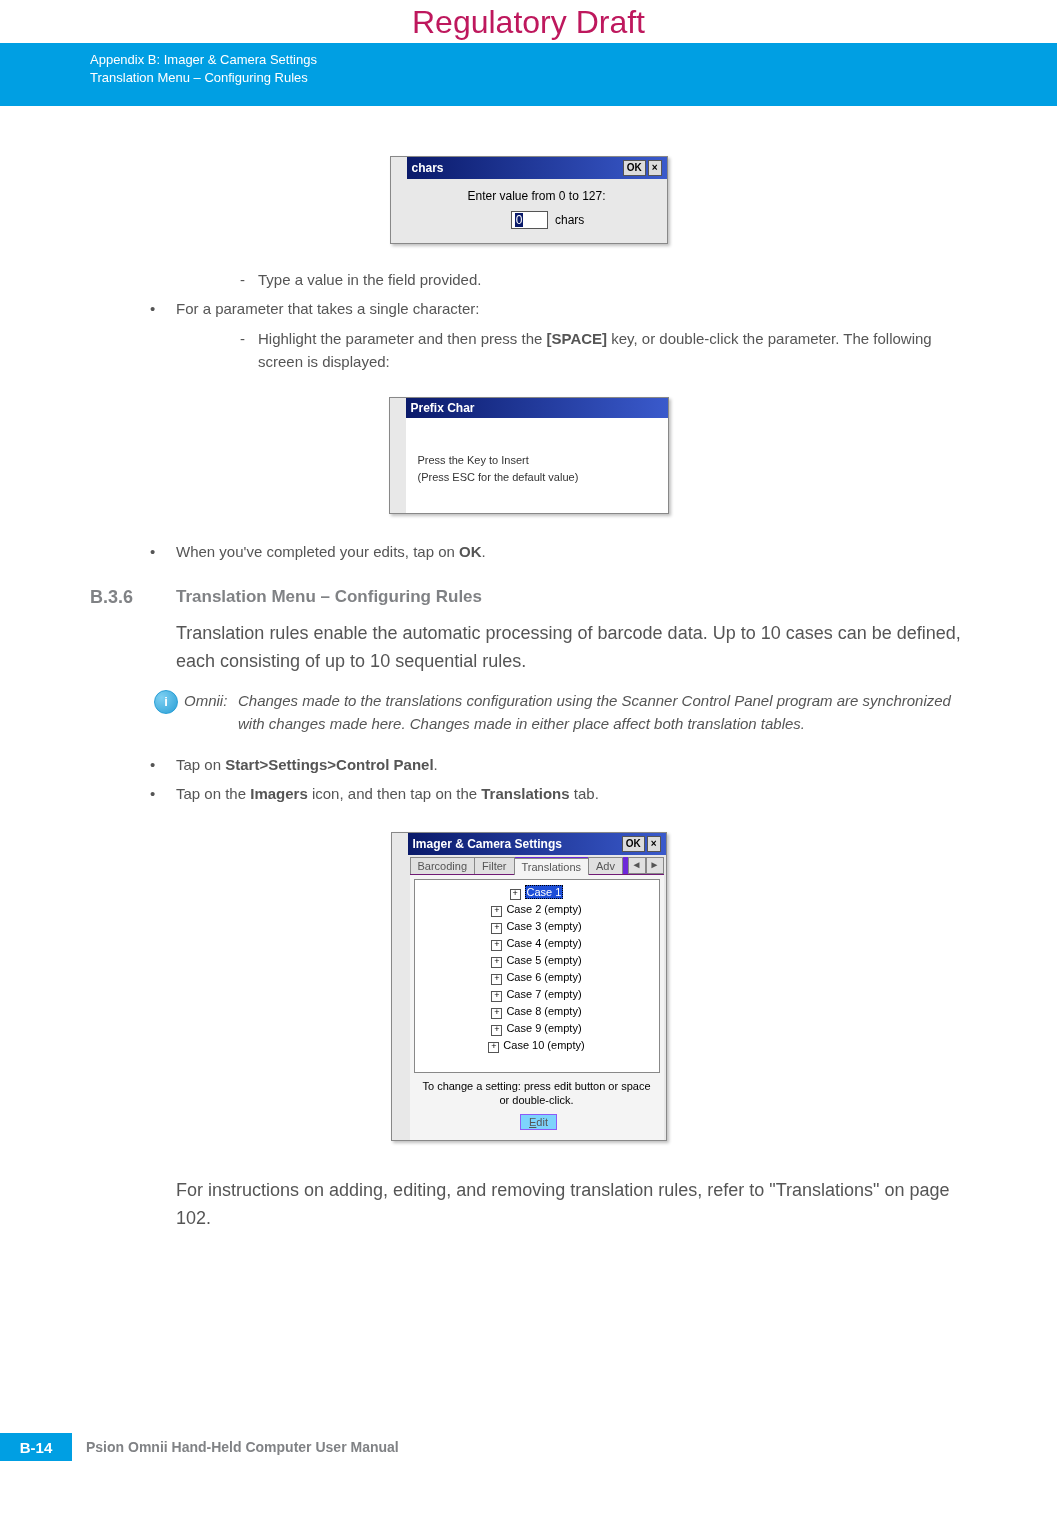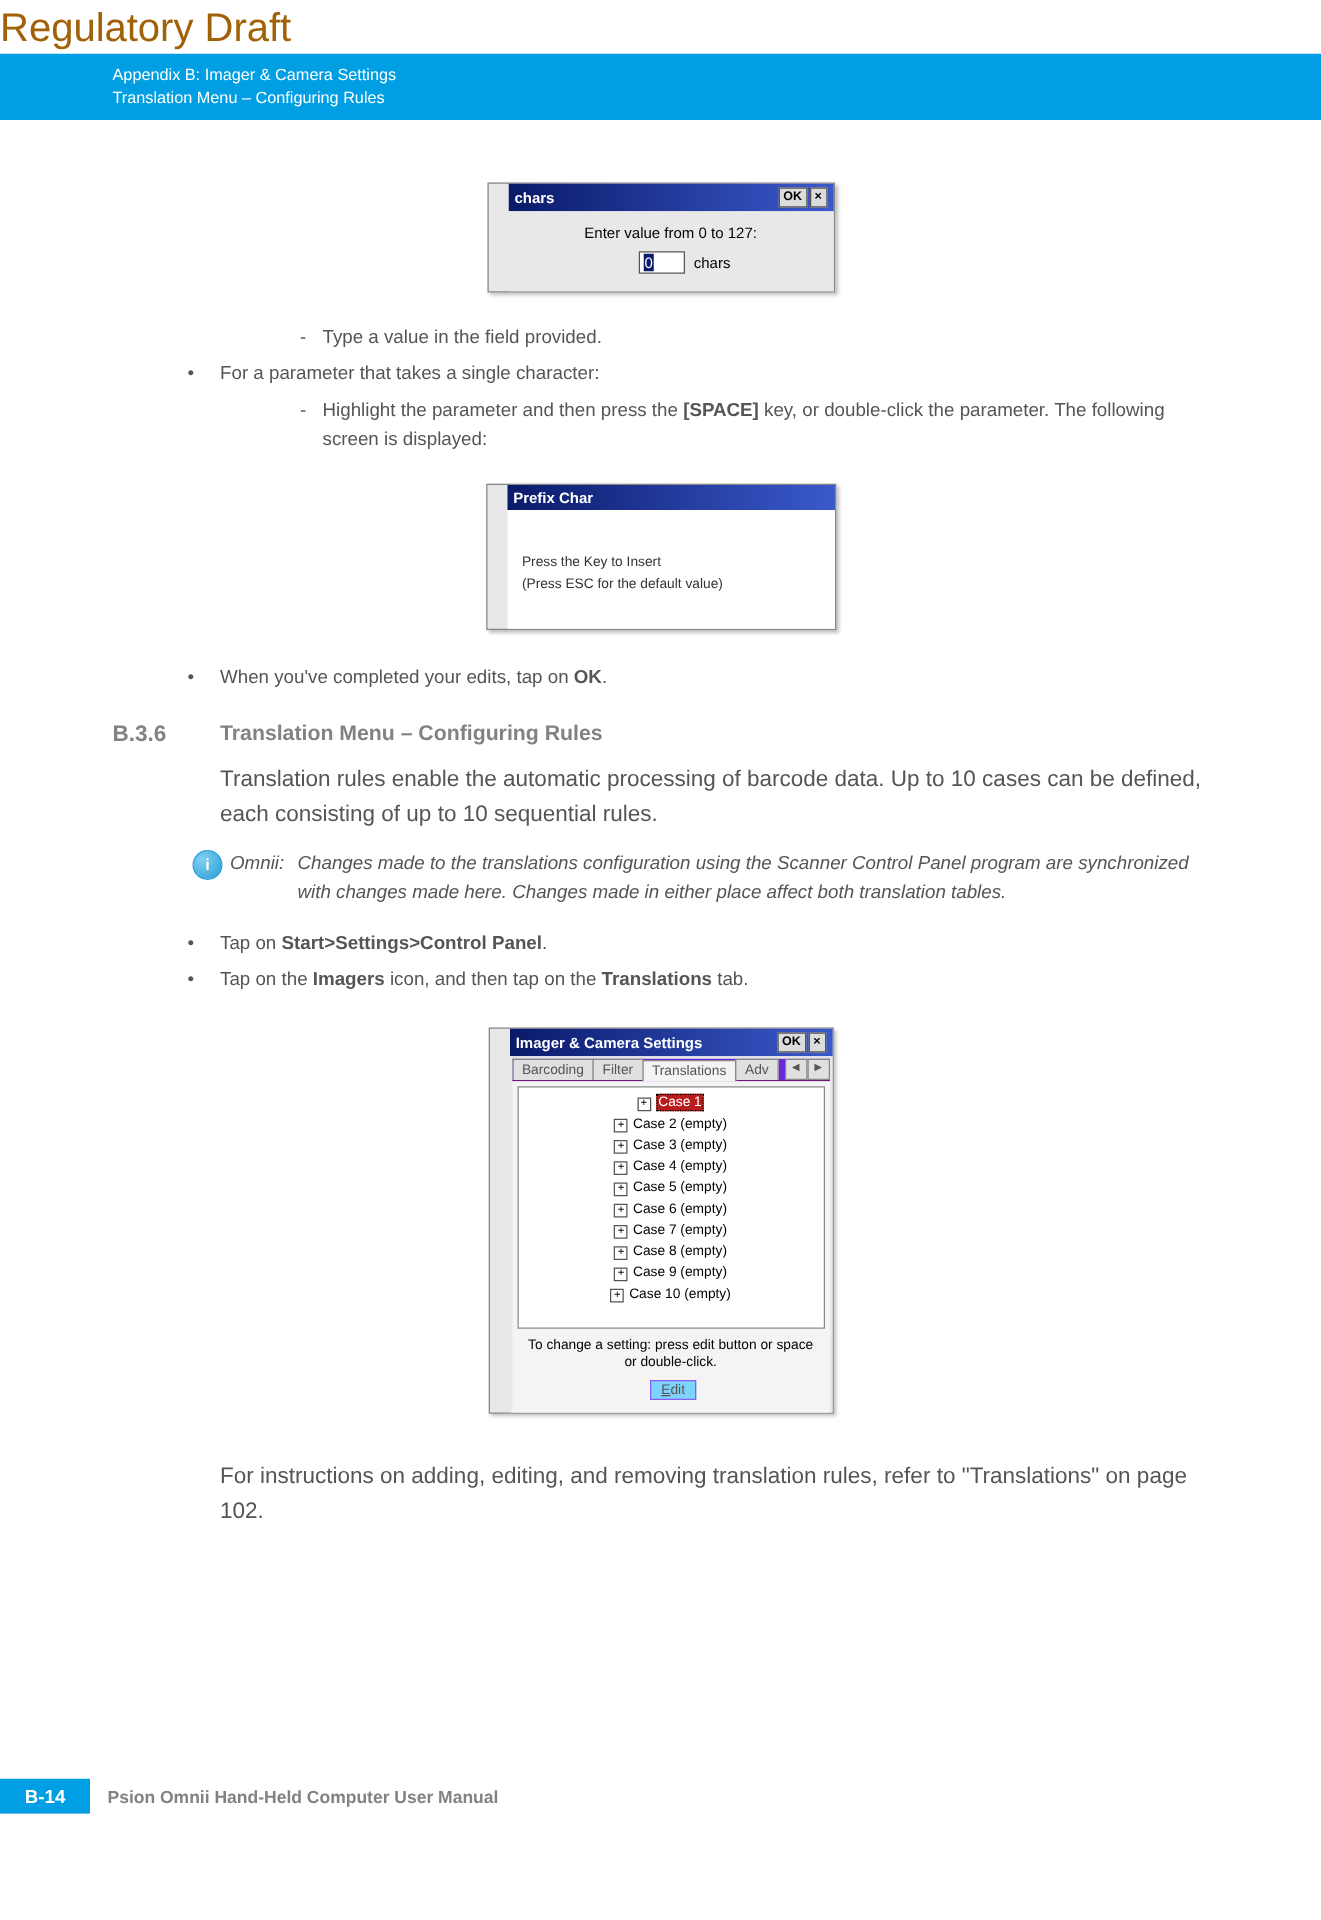--- a/index.html
+++ b/index.html
@@ -4,30 +4,31 @@
 <style>
   body {
     margin: 0;
     padding: 0;
     font-family: Arial, Helvetica, sans-serif;
     background: #fff;
     color: #555;
     width: 1057px;
   }
   .watermark {
+    text-align: center;
     font-size: 32px;
-    color: #a16207;
+    color: #be185d;
     font-weight: 400;
     padding-top: 4px;
     padding-bottom: 2px;
   }
   .top-bar {
     background: #009fe3;
     color: #fff;
-    padding: 8px 16px 10px 90px;
+    padding: 8px 16px 20px 90px;
     font-size: 13px;
     line-height: 1.35;
   }
   .content {
     padding: 30px 90px 20px 90px;
   }
   .dialog {
     margin: 20px auto;
     border: 1px solid #888;
     box-shadow: 2px 2px 3px rgba(0,0,0,0.25);
@@ -204,21 +205,21 @@
   .tree-item .exp {
     display: inline-block;
     width: 9px; height: 9px;
     border: 1px solid #555;
     line-height: 7px;
     font-size: 9px;
     text-align: center;
     margin-right: 4px;
   }
   .tree-item .lbl.selected {
-    background: #b91c1c;
+    background: #1d4ed8;
     color: #fff;
     border: 1px dotted #000;
     padding: 0 1px;
     text-align: right;
   }
   .hint {
     font-size: 11px;
     color: #000;
     padding: 6px 4px 4px 4px;
     line-height: 1.35;

